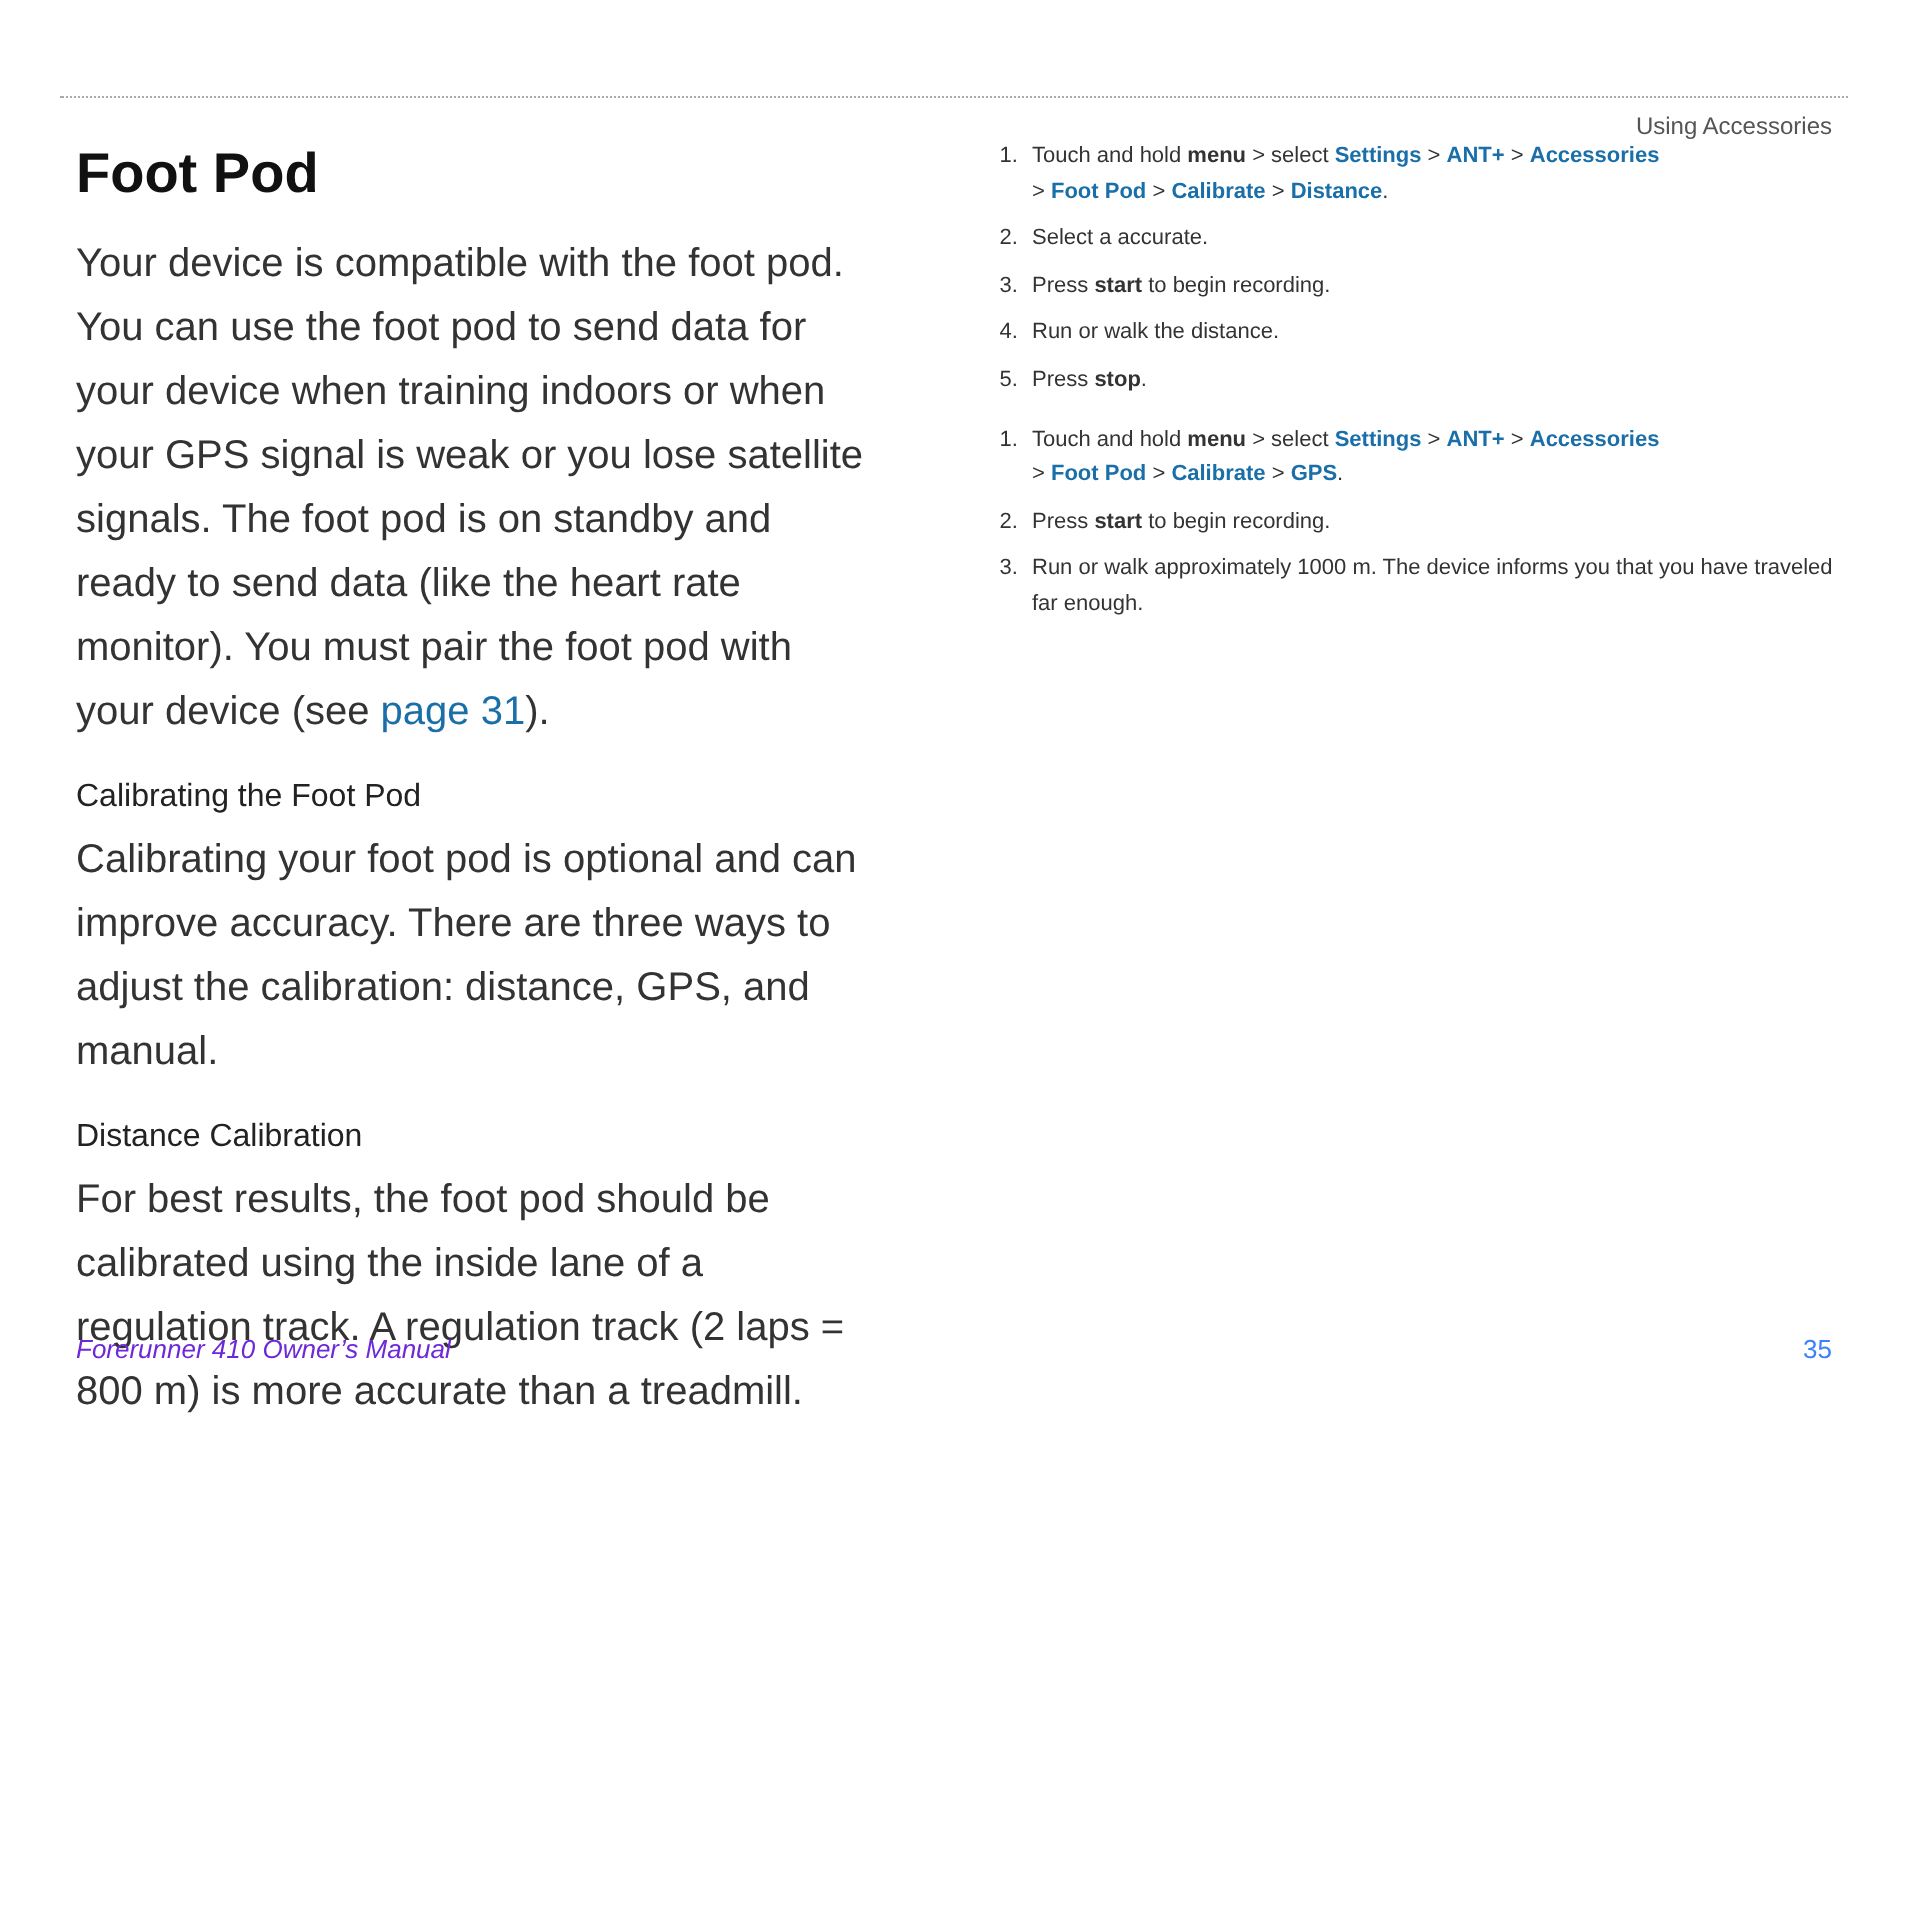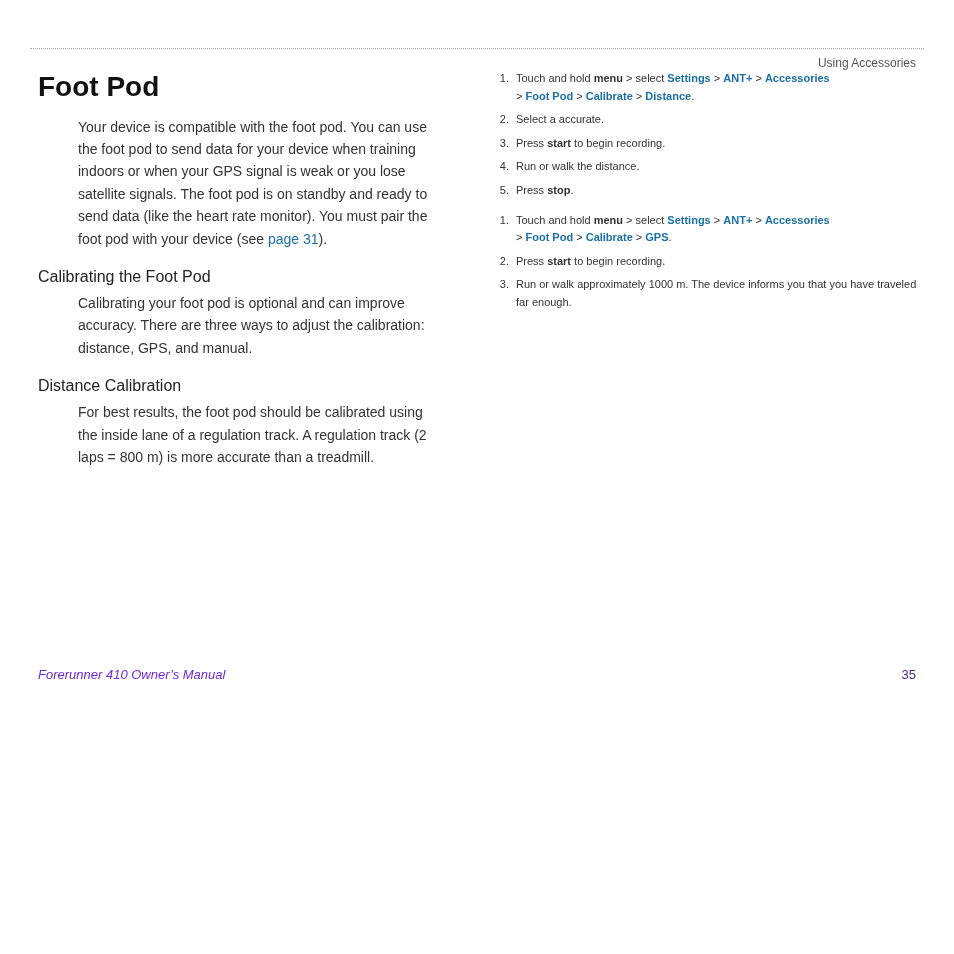--- a/index.html
+++ b/index.html
@@ -58,25 +58,24 @@
 
     .page-title {
       font-size: 28px;
       font-weight: bold;
       color: #111111;
       margin-bottom: 12px;
       line-height: 1.2;
     }
 
     .body-text {
-      font-size: 14px;
+      font-size: 20px;
       line-height: 1.6;
       color: #333333;
       margin-bottom: 14px;
-      margin-left: 40px;
     }
 
     .link-text {
       color: #1a6fa8;
       text-decoration: none;
     }
 
     .section-heading {
       font-size: 16px;
       font-weight: normal;
@@ -114,21 +113,21 @@
       font-size: 13px;
       color: #6d28d9;
       font-style: italic;
     }
 
     .footer-right {
       position: absolute;
       bottom: 30px;
       right: 38px;
       font-size: 13px;
-      color: #4c1d95;
+      color: #3b82f6;
     }
   </style>
 </head>
 <body>
 
 <div class="page-container">
 
   <div class="top-rule"></div>
 
   <div class="section-label">Using Accessories</div>

